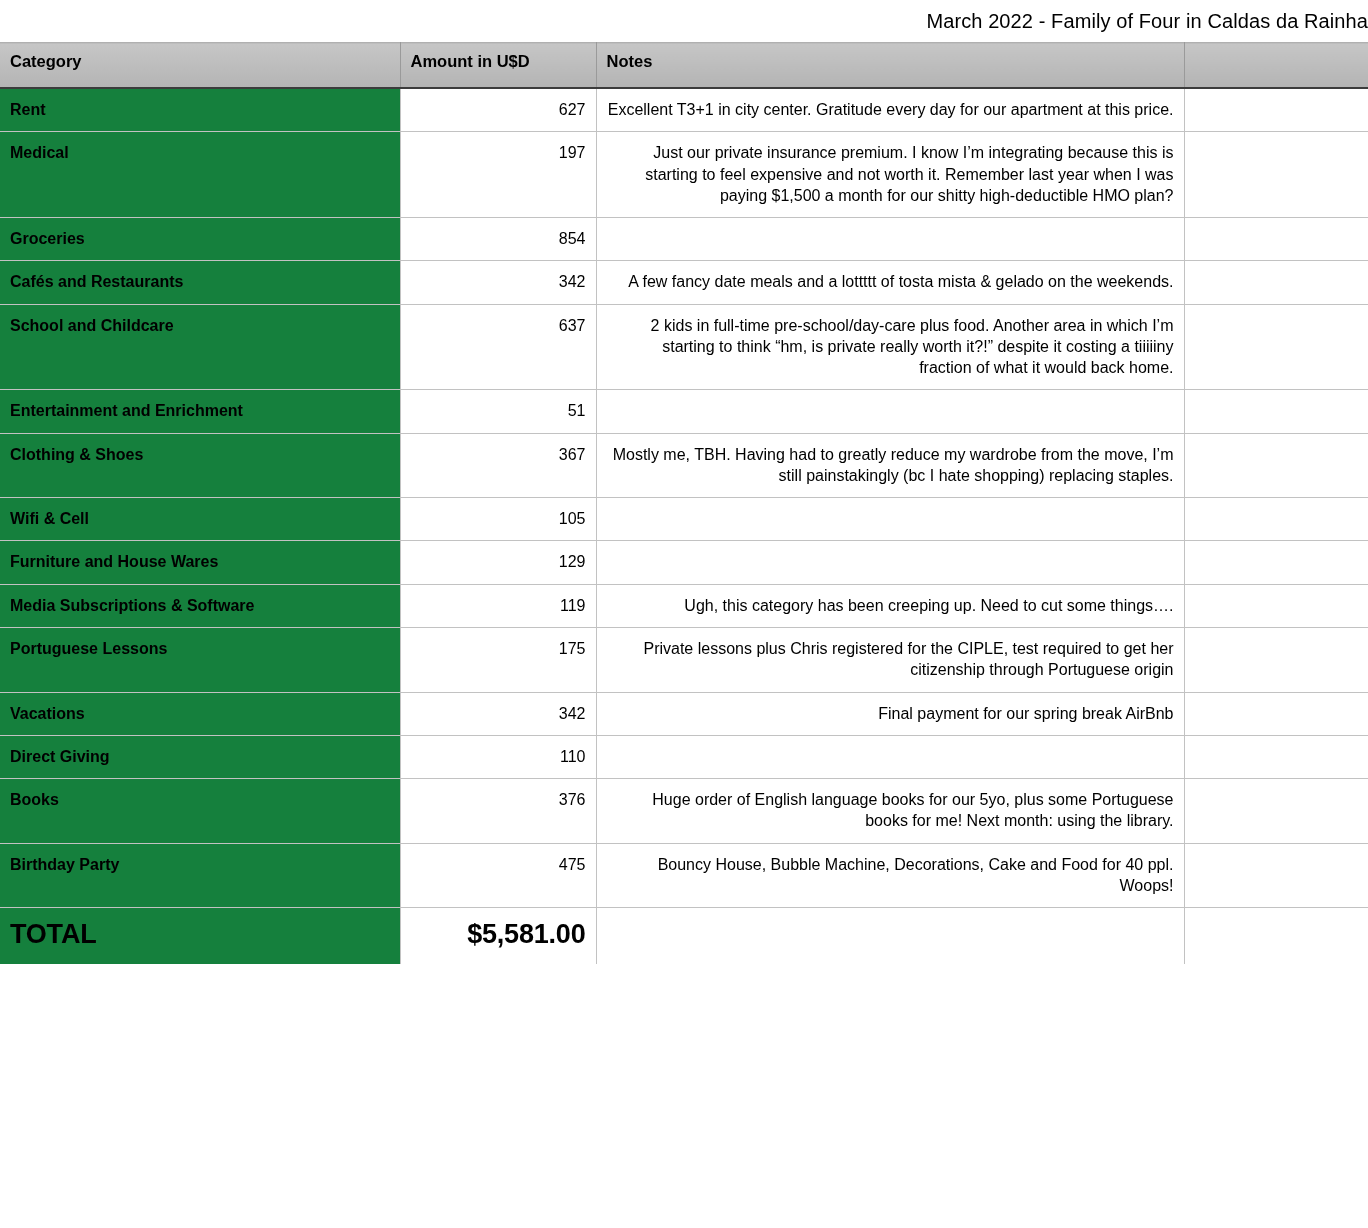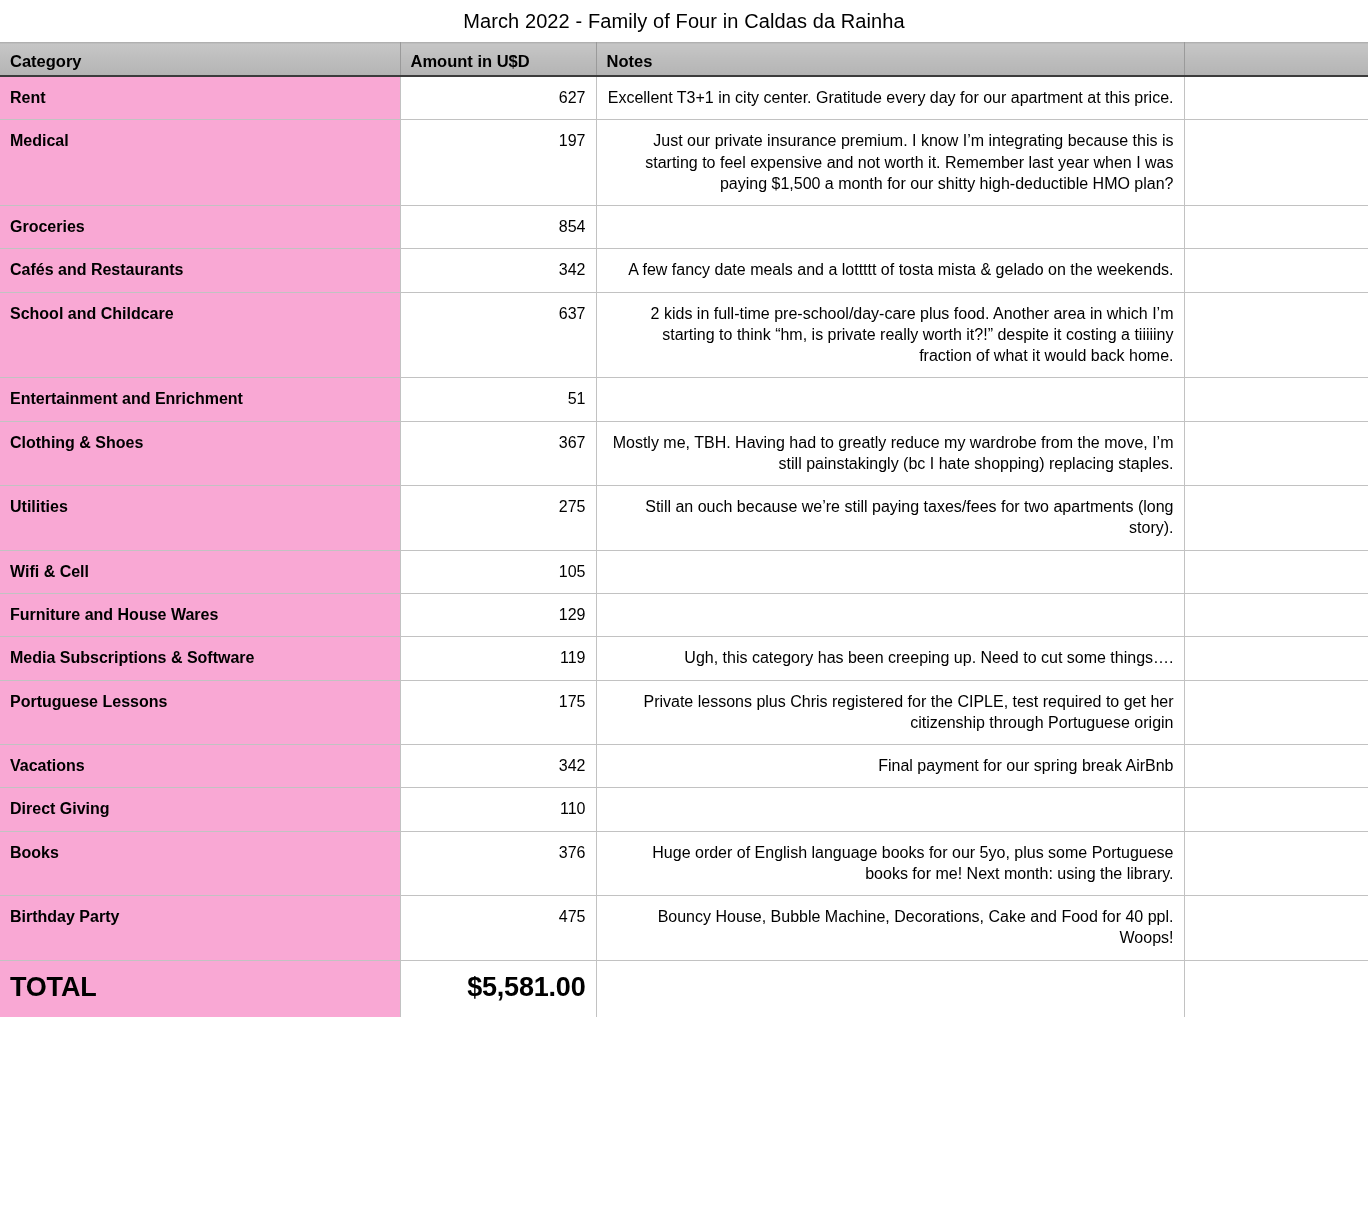--- a/index.html
+++ b/index.html
@@ -20,21 +20,21 @@
     width: 1368px;
     height: 1228px;
     position: relative;
     box-sizing: border-box;
   }
 
   .title-bar {
     height: 42px;
     display: flex;
     align-items: center;
-    justify-content: center;
+    justify-content: flex-end;
     font-size: 20px;
     font-weight: 400;
     color: #000;
     letter-spacing: 0.1px;
   }
 
   table.budget {
     border-collapse: collapse;
     table-layout: fixed;
     width: 1368px;
@@ -46,41 +46,41 @@
   table.budget col.c-notes    { width: 588px; }
   table.budget col.c-extra    { width: 184px; }
 
   thead th {
     background: linear-gradient(to bottom, #c6c6c6 0%, #bcbcbc 55%, #b4b4b4 100%);
     border-right: 1px solid #9a9a9a;
     border-bottom: 2px solid #3c3c3c;
     font-size: 16.5px;
     font-weight: bold;
     text-align: left;
-    padding: 9px 10px 4px 10px;
+    padding: 9px 10px 16px 10px;
     height: 24px;
     vertical-align: middle;
     box-sizing: border-box;
     color: #000;
   }
   thead th.last { border-right: none; }
 
   tbody td {
     border-right: 1px solid #c2c2c2;
     border-bottom: 1px solid #c2c2c2;
     font-size: 16px;
     vertical-align: top;
     padding: 10px 10px 11px 10px;
     box-sizing: border-box;
     line-height: 1.33;
   }
   tbody td.last { border-right: none; }
 
   td.cat {
-    background: #f9a8d4;
+    background: #15803d;
     font-weight: bold;
     color: #000;
     white-space: nowrap;
     overflow: hidden;
   }
   td.amt {
     background: #ffffff;
     text-align: right;
     font-weight: 400;
   }
@@ -171,26 +171,20 @@
           <td class="notes"></td>
           <td class="extra last"></td>
         </tr>
         <tr>
           <td class="cat">Clothing &amp; Shoes</td>
           <td class="amt">367</td>
           <td class="notes">Mostly me, TBH. Having had to greatly reduce my wardrobe from the move, I’m still painstakingly (bc I hate shopping) replacing staples.</td>
           <td class="extra last"></td>
         </tr>
         <tr>
-          <td class="cat">Utilities</td>
-          <td class="amt">275</td>
-          <td class="notes">Still an ouch because we’re still paying taxes/fees for two apartments (long story).</td>
-          <td class="extra last"></td>
-        </tr>
-        <tr>
           <td class="cat">Wifi &amp; Cell</td>
           <td class="amt">105</td>
           <td class="notes"></td>
           <td class="extra last"></td>
         </tr>
         <tr>
           <td class="cat">Furniture and House Wares</td>
           <td class="amt">129</td>
           <td class="notes"></td>
           <td class="extra last"></td>

